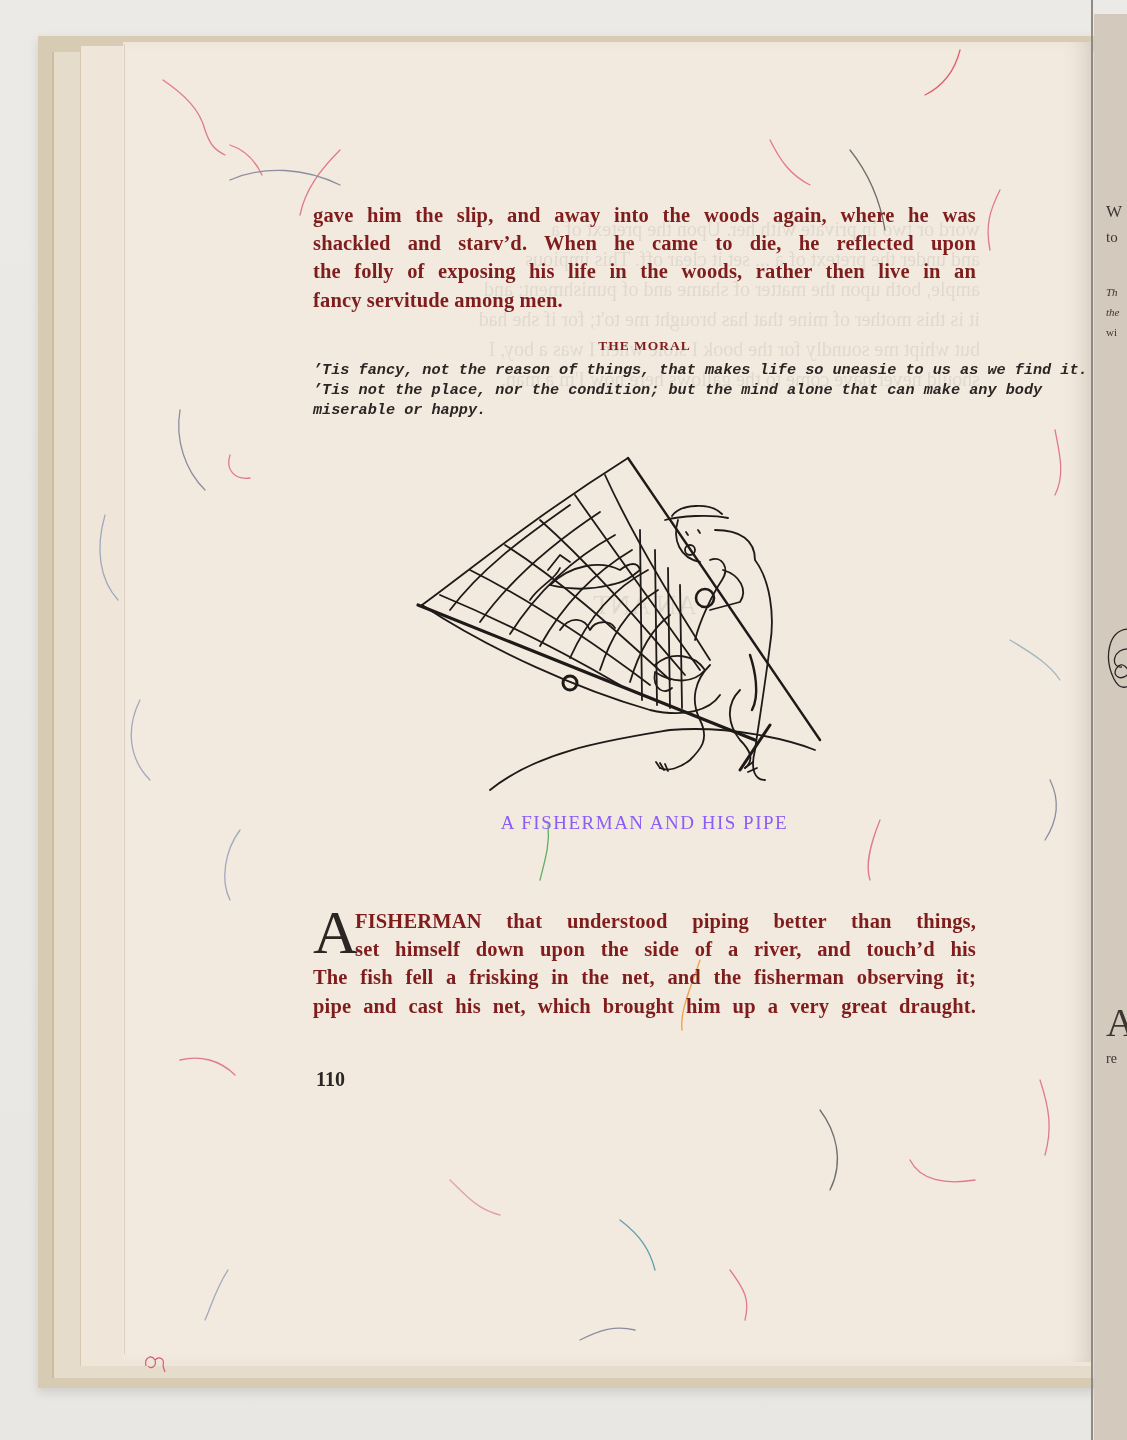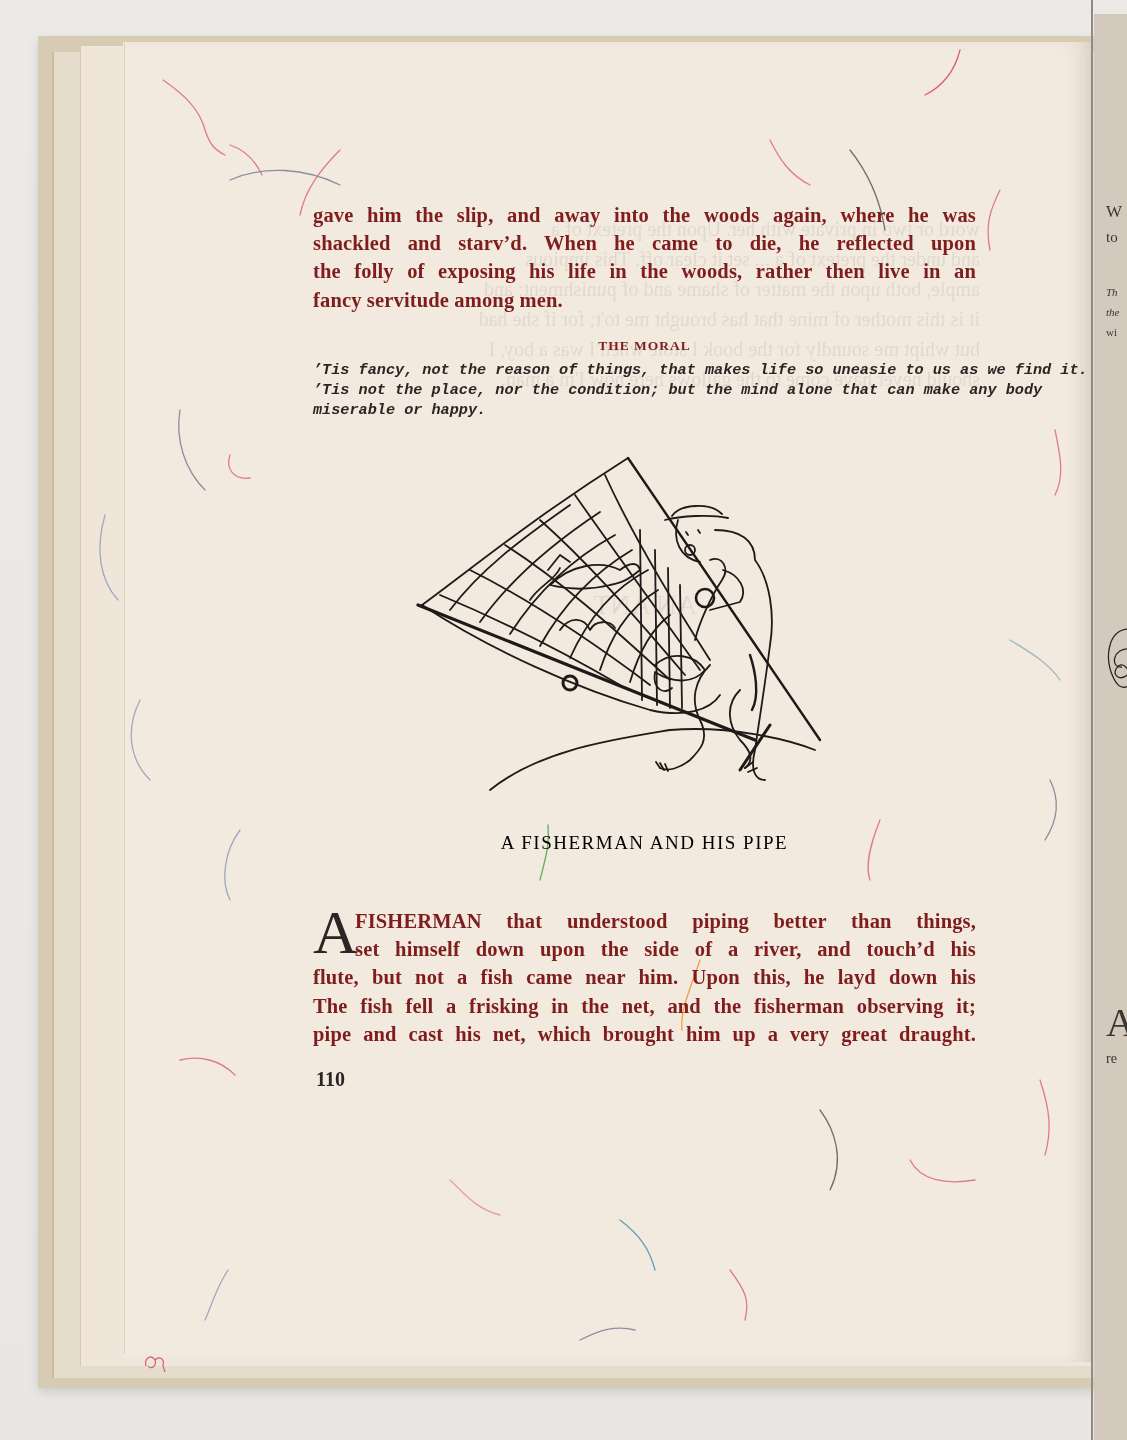--- a/index.html
+++ b/index.html
@@ -156,27 +156,27 @@
     white-space: nowrap;
     text-align: justify;
     text-align-last: justify;
   }
   .moral-line.last {
     text-align-last: left;
   }
   .fable-title {
     position: absolute;
     left: 313px;
-    top: 832px;
+    top: 812px;
     width: 663px;
     text-align: center;
     font-family: "Liberation Serif", serif;
     font-size: 19px;
     letter-spacing: 1.5px;
-    color: #000000;
+    color: #8b5cf6;
   }
   .fable-body {
     top: 907px;
   }
   .dropcap {
     position: absolute;
     left: 313px;
     top: 903px;
     font-family: "Liberation Serif", serif;
     font-size: 62px;
@@ -338,21 +338,20 @@
   </g>
 </svg>
 
 <div class="fable-title">A FISHERMAN AND HIS PIPE</div>
 
 <div class="dropcap">A</div>
 
 <div class="text-block body-text fable-body">
   <span class="body-line indent-line">FISHERMAN that understood piping better than things,</span>
   <span class="body-line indent-line">set himself down upon the side of a river, and touch’d his</span>
-  <span class="body-line">flute, but not a fish came near him.  Upon this, he layd down his</span>
   <span class="body-line">The fish fell a frisking in the net, and the fisherman observing it;</span>
   <span class="body-line">pipe and cast his net, which brought him up a very great draught.</span>
 </div>
 
 <div class="page-number">110</div>
 
 <svg class="corner-mark" width="30" height="22" viewBox="0 0 30 22">
   <path d="M3 14 C1 6 8 2 12 8 C14 14 8 18 5 14 M12 8 C16 4 22 6 20 14 L22 20" fill="none" stroke="#d65a70" stroke-width="1.2"></path>
 </svg>
 

